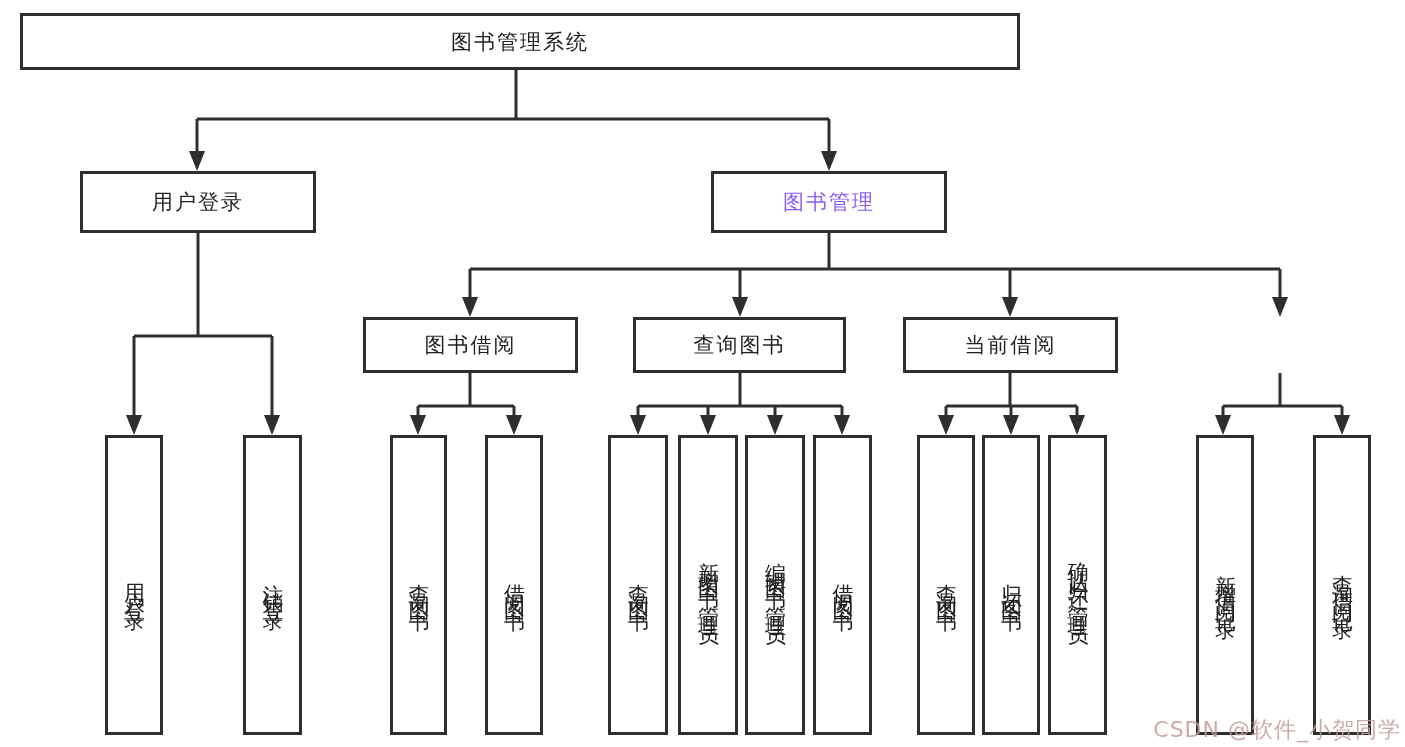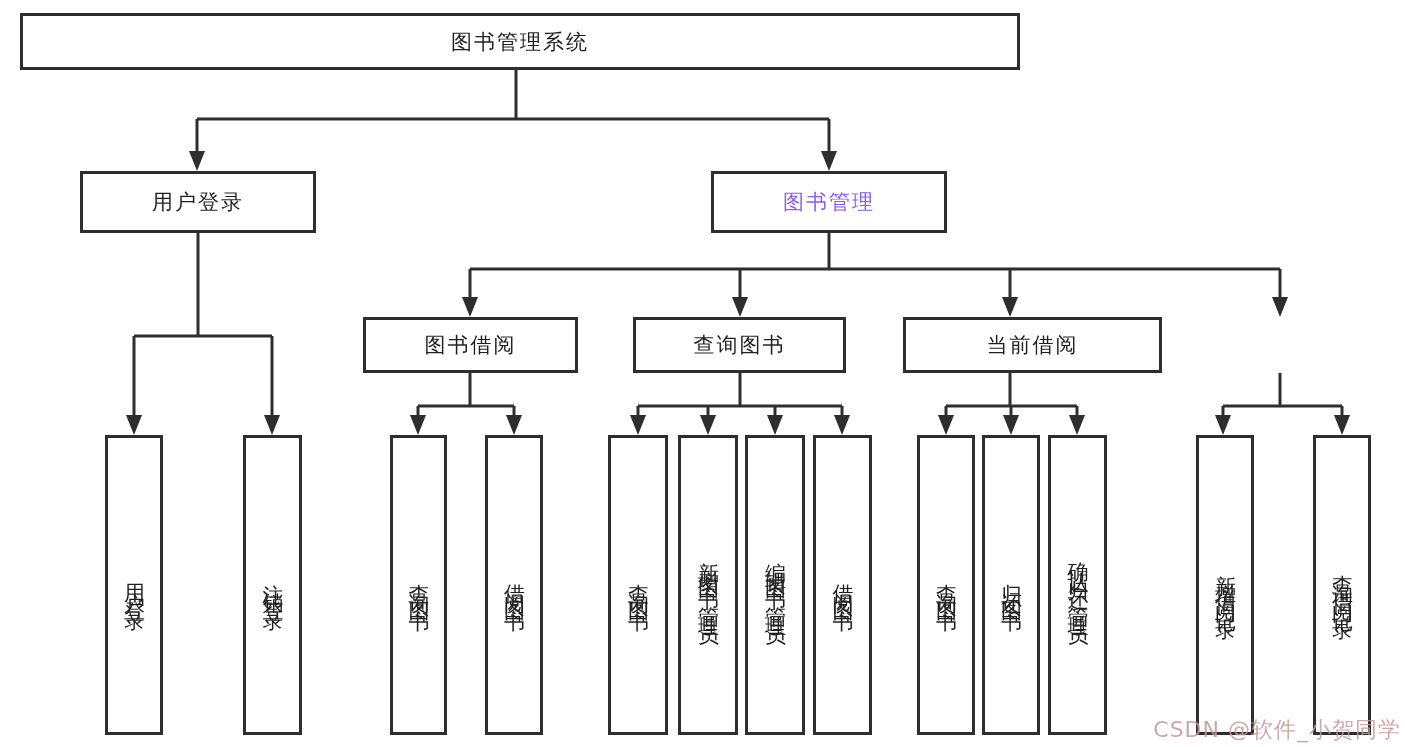--- a/index.html
+++ b/index.html
@@ -85,21 +85,21 @@
       <polygon points="1334,415 1350,415 1342,435" fill="#2e2e2e"></polygon>
     </svg>
 
   <div class="node" style="left: 20px; top: 13px; width: 1000px; height: 57px; border-color: rgb(46, 46, 46); color: rgb(31, 31, 31);">图书管理系统</div>
 
   <div class="node" style="left: 80px; top: 171px; width: 236px; height: 62px; border-color: rgb(46, 46, 46); color: rgb(31, 31, 31);">用户登录</div>
   <div class="node" style="left: 711px; top: 171px; width: 236px; height: 62px; border-color: rgb(46, 46, 46); color: #8b5cf6;">图书管理</div>
 
   <div class="node" style="left: 363px; top: 317px; width: 215px; height: 56px; border-color: rgb(46, 46, 46); color: rgb(31, 31, 31);">图书借阅</div>
   <div class="node" style="left: 633px; top: 317px; width: 213px; height: 56px; border-color: rgb(46, 46, 46); color: rgb(31, 31, 31);">查询图书</div>
-  <div class="node" style="left: 903px; top: 317px; width: 259px; height: 56px; border-color: rgb(46, 46, 46); color: rgb(31, 31, 31);">当前借阅</div>
+  <div class="node" style="left: 903px; top: 317px; width: 215px; height: 56px; border-color: rgb(46, 46, 46); color: rgb(31, 31, 31);">当前借阅</div>
 
   <div class="node leaf" style="left: 105px; width: 58px; border-color: rgb(46, 46, 46); color: rgb(31, 31, 31);">用户登录</div>
   <div class="node leaf" style="left: 243px; width: 59px; border-color: rgb(46, 46, 46); color: rgb(31, 31, 31);">注销登录</div>
 
   <div class="node leaf" style="left: 390px; width: 57px; border-color: rgb(46, 46, 46); color: rgb(31, 31, 31);">查询图书</div>
   <div class="node leaf" style="left: 485px; width: 58px; border-color: rgb(46, 46, 46); color: rgb(31, 31, 31);">借阅图书</div>
 
   <div class="node leaf" style="left: 608px; width: 60px; border-color: rgb(46, 46, 46); color: rgb(31, 31, 31);">查询图书</div>
   <div class="node leaf" style="left: 678px; width: 60px; border-color: rgb(46, 46, 46); color: rgb(31, 31, 31);">新增图书（管理员）</div>
   <div class="node leaf" style="left: 745px; width: 60px; border-color: rgb(46, 46, 46); color: rgb(31, 31, 31);">编辑图书（管理员）</div>

